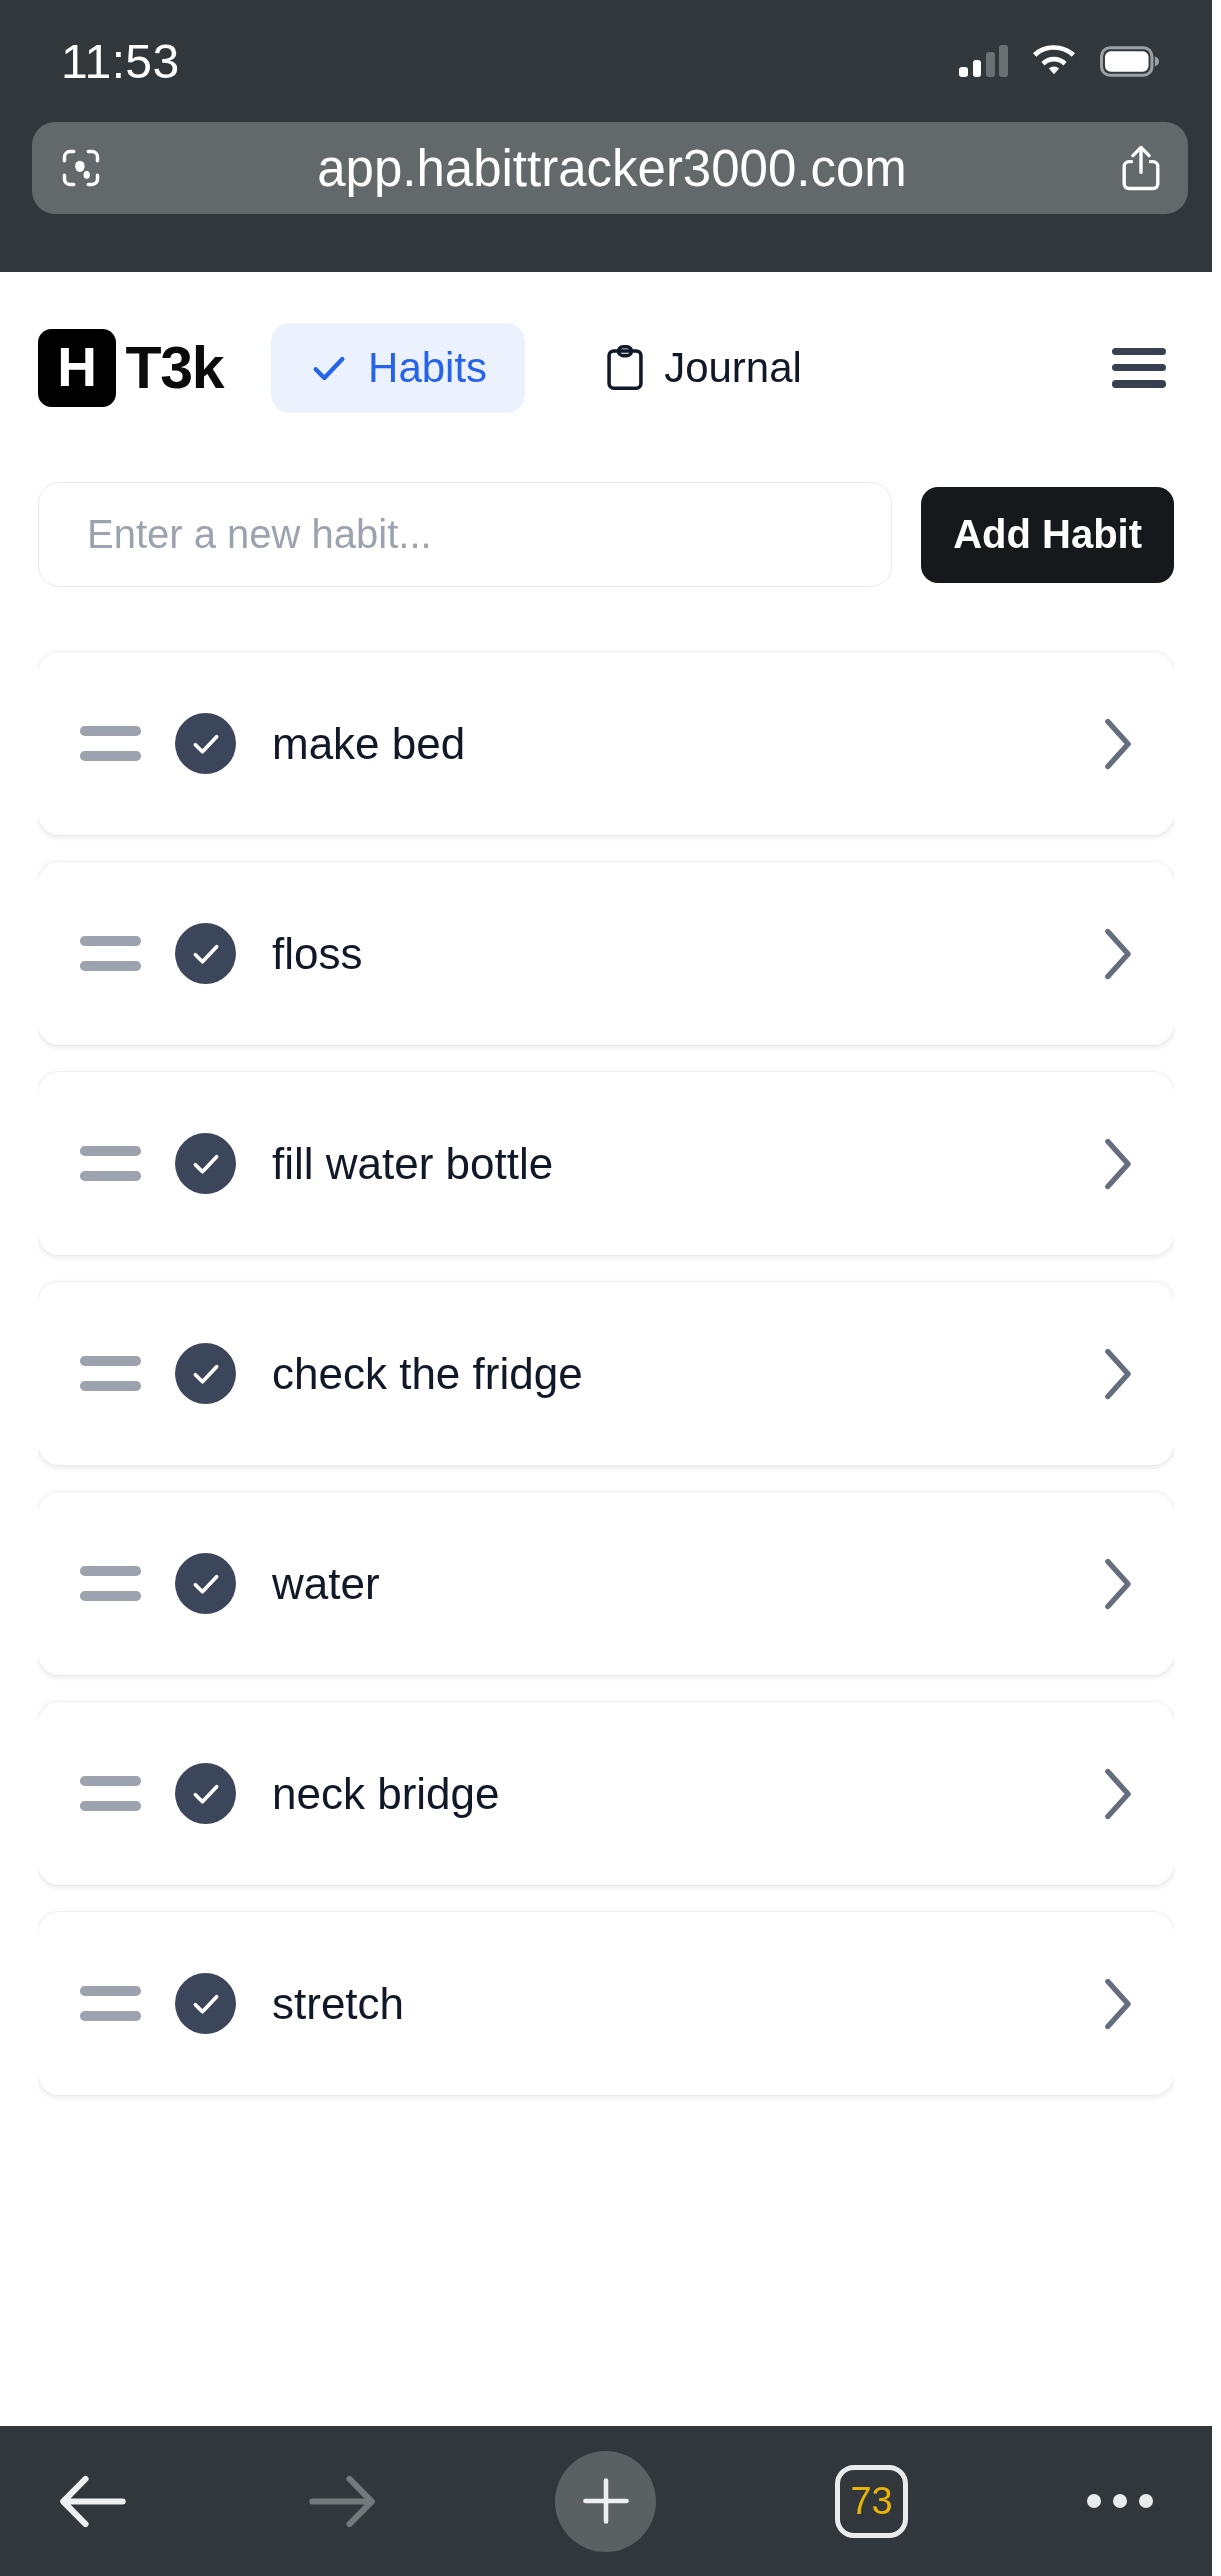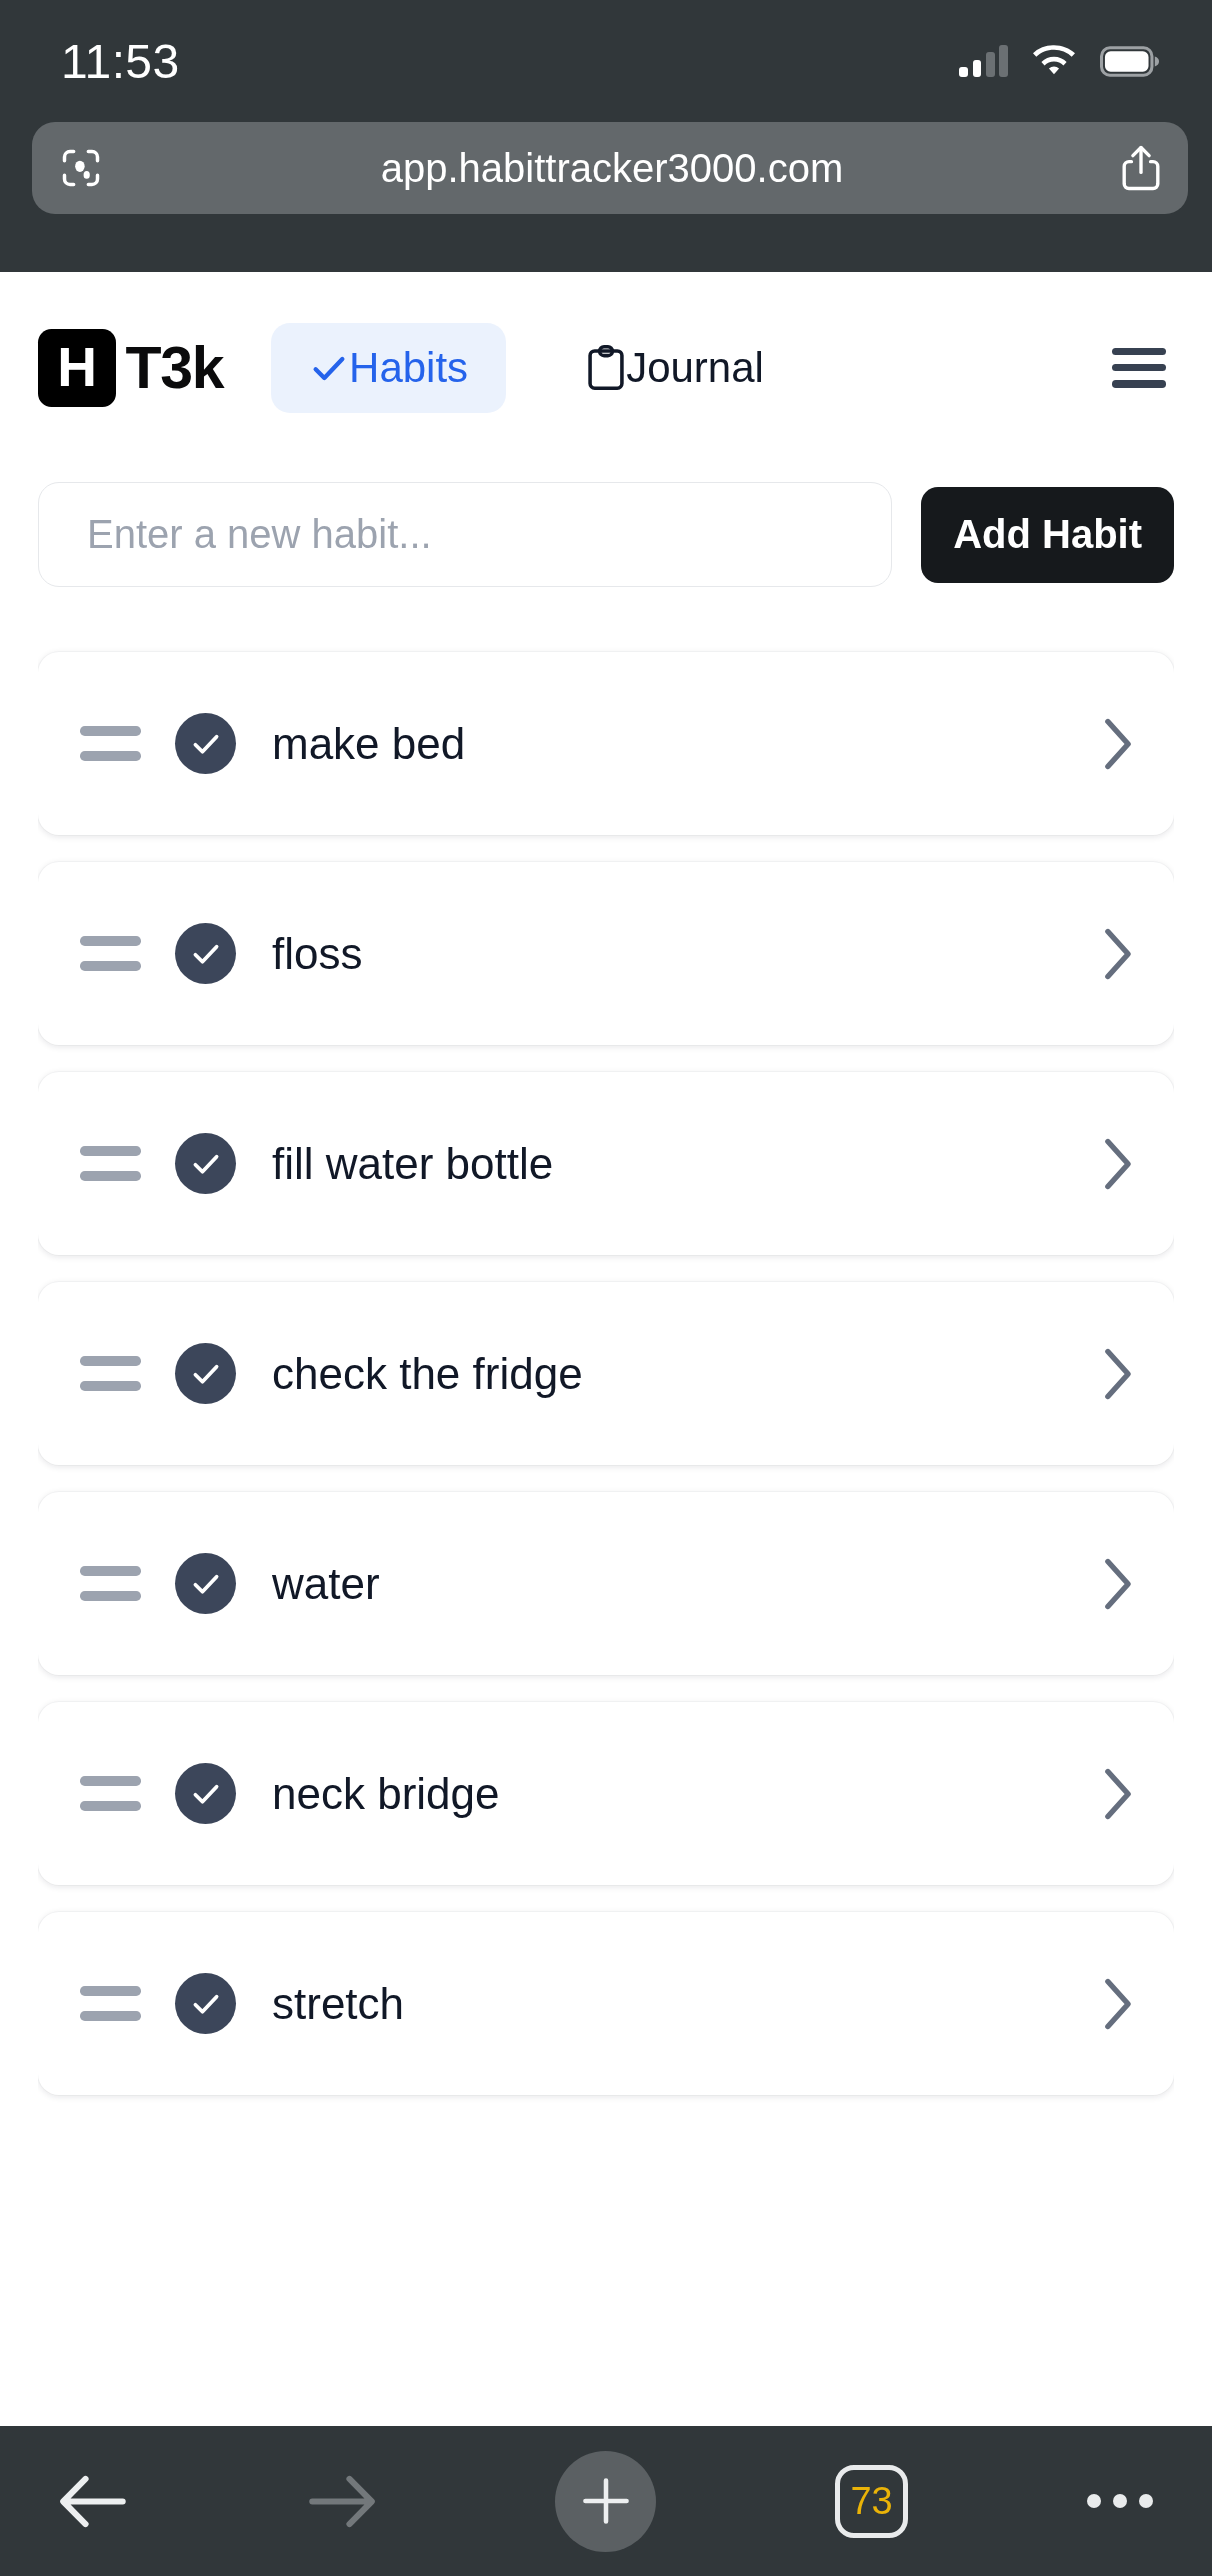--- a/index.html
+++ b/index.html
@@ -82,21 +82,21 @@
     display: flex;
     align-items: center;
     padding: 0 27px;
     justify-content: space-between;
   }
   .url-scan-icon { width: 44px; height: 44px; flex: 0 0 44px; }
   .url-text {
     flex: 1;
     text-align: center;
     color: #ffffff;
-    font-size: 40px;
+    font-size: 51px;
     font-weight: 400;
     white-space: nowrap;
     overflow: hidden;
   }
   .url-share-icon { width: 40px; height: 46px; flex: 0 0 40px; }
 
   
   .page {
     flex: 1 1 auto;
     background: #ffffff;
@@ -146,20 +146,21 @@
     align-items: center;
     flex: 1 1 auto;
     justify-content: flex-start;
     gap: 0;
     padding-left: 48px;
   }
 
   .tab {
     display: flex;
     align-items: center;
+    gap: 19px;
     padding: 21px 38px;
     border-radius: 19px;
     font-size: 42px;
     white-space: nowrap;
   }
   .tab-active {
     background: #EBF2FD;
     color: #2563EB;
   }
   .tab-inactive {

